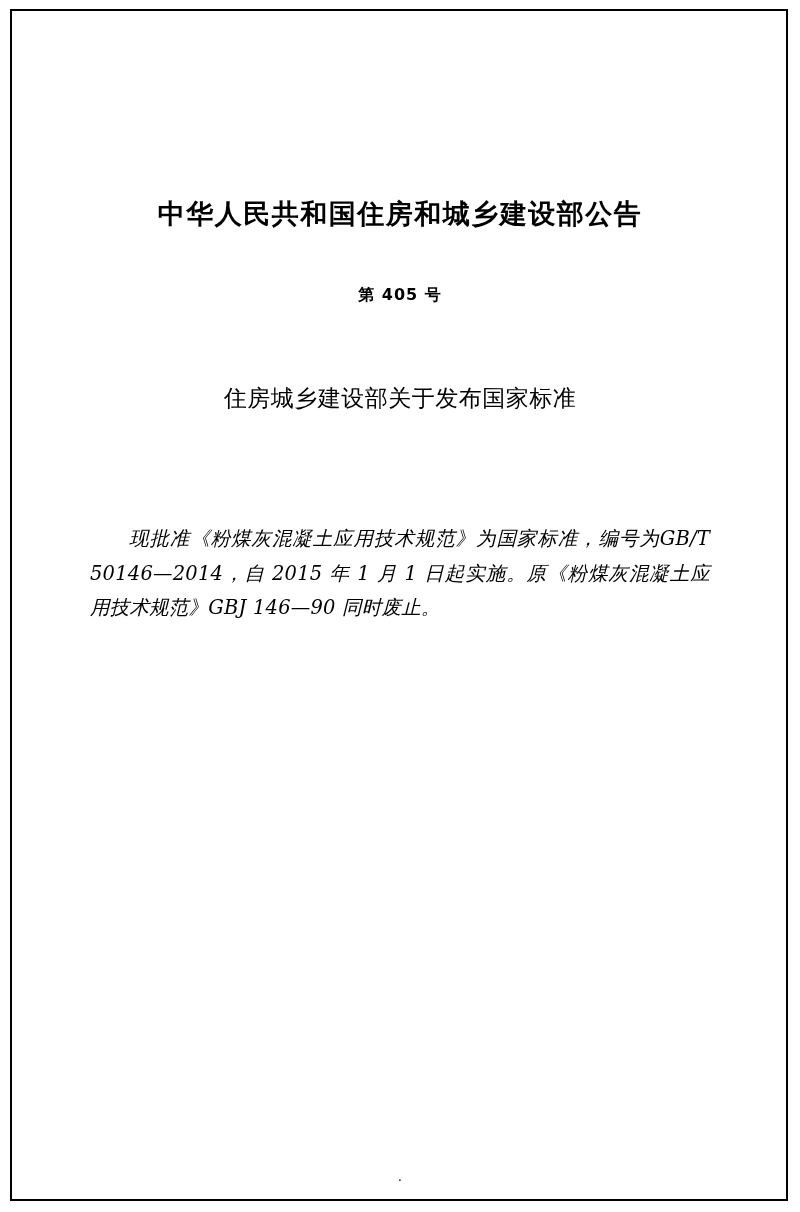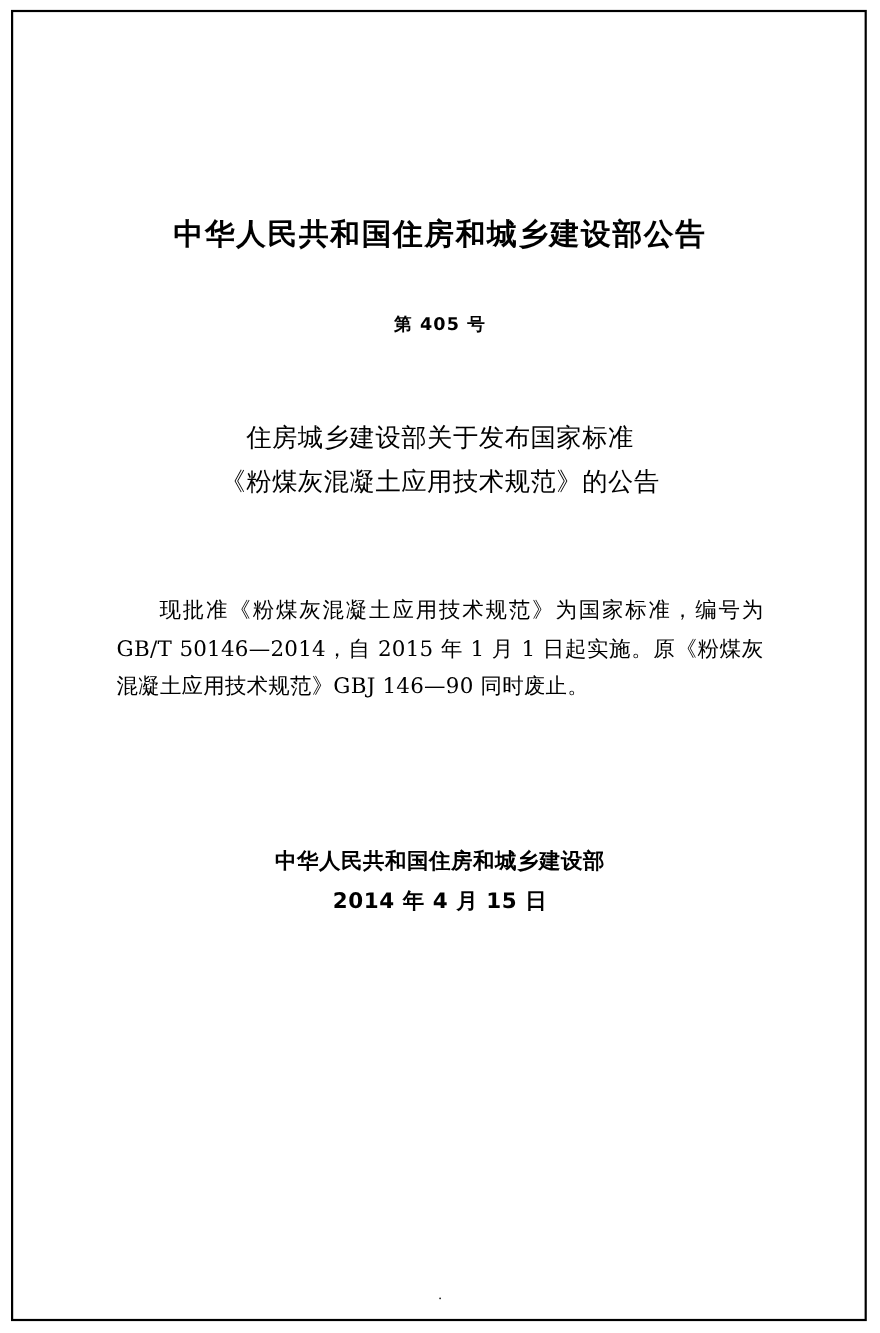--- a/index.html
+++ b/index.html
@@ -90,22 +90,23 @@
     position: absolute;
     left: 30px;
     top: 522px;
     width: 620px;
     font-size: 19.5px;
     line-height: 1.78;
     letter-spacing: 0.2px;
     text-align: justify;
   }
   .body-text p {
-    margin: 16px;
+    margin: 0;
     text-indent: 2em;
+    font-style: italic;
   }
 
   .signature {
     position: absolute;
     left: 0;
     top: 765px;
     width: 680px;
     text-align: center;
     font-size: 19.5px;
     font-weight: bold;
@@ -139,28 +140,23 @@
   <div class="page-frame"></div>
 
   <div class="content">
 
     <div class="doc-title">中华人民共和国住房和城乡建设部公告</div>
 
     <div class="doc-number">第 405 号</div>
 
     <div class="subtitle">
       <span class="line">住房城乡建设部关于发布国家标准</span>
-      <span class="line">《粉煤灰混凝土应用技术规范》的公告</span>
     </div>
 
     <div class="body-text">
       <p>现批准《粉煤灰混凝土应用技术规范》为国家标准，编号为GB/T 50146—2014，自 2015 年 1 月 1 日起实施。原《粉煤灰混凝土应用技术规范》GBJ 146—90 同时废止。</p>
     </div>
 
-    <div class="signature">
-      <span class="sig-line">中华人民共和国住房和城乡建设部</span>
-      <span class="sig-date">2014 年 4 月 15 日</span>
-    </div>
 
     <div class="page-marker">.</div>
 
   </div>
 </div>
 
 </body></html>

